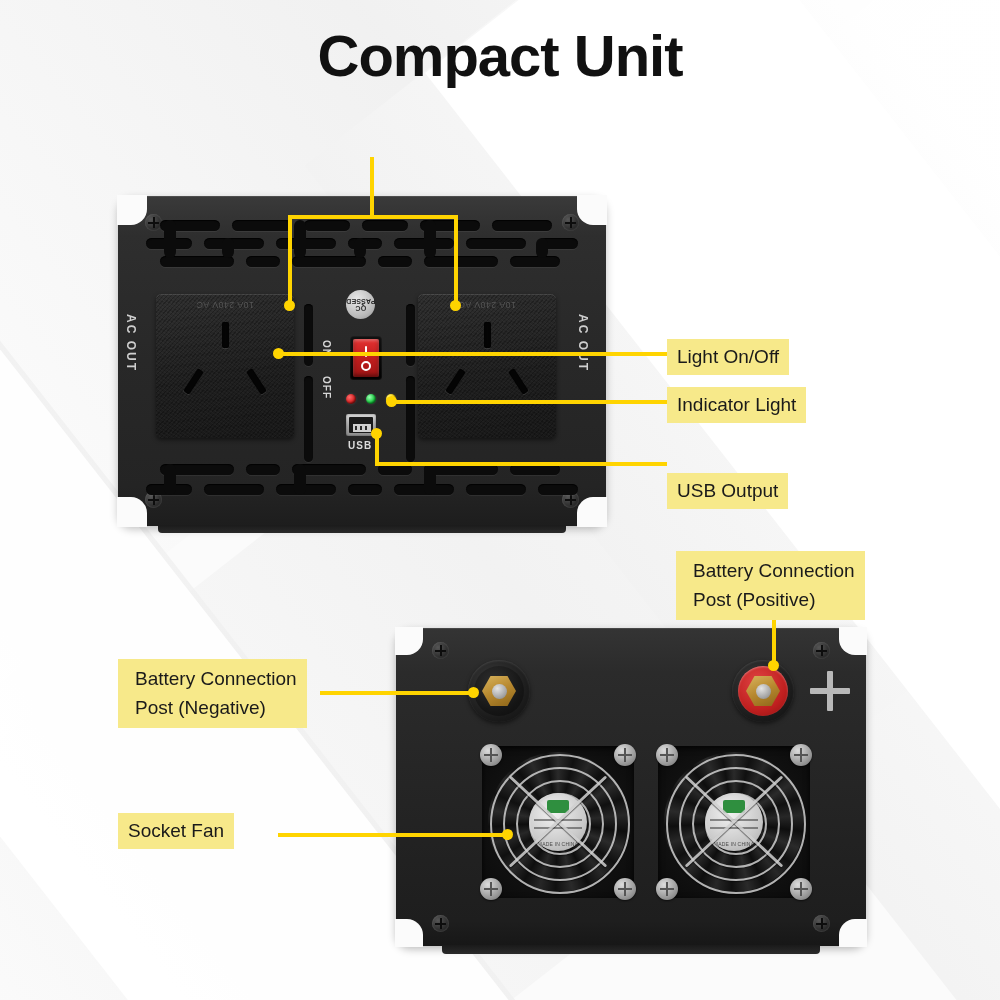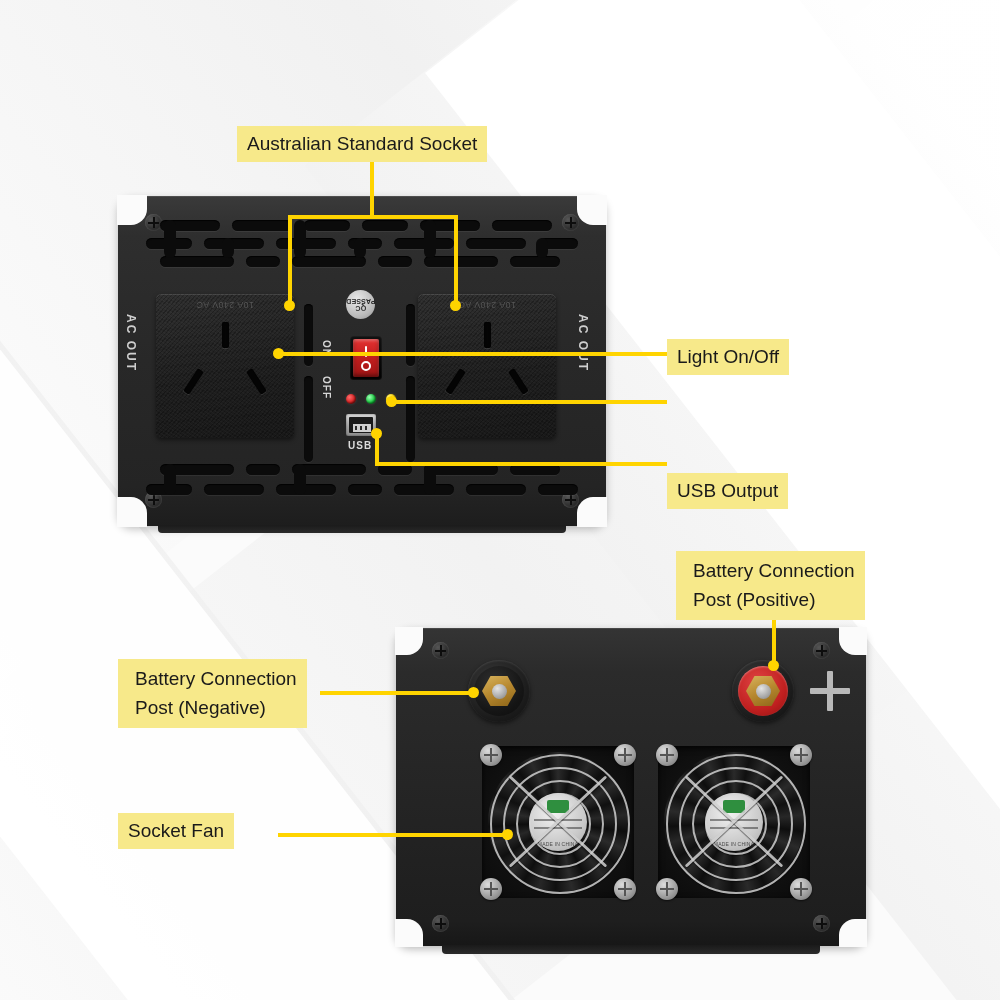--- a/index.html
+++ b/index.html
@@ -197,20 +197,21 @@
 <div id="stage">
 
   <div class="bg-base"></div>
   <div class="bg-band bg-d1"></div>
   <div class="bg-band bg-d2"></div>
   <div class="bg-band bg-d3"></div>
   <div class="bg-band bg-d4"></div>
   <div class="bg-band bg-d5"></div>
   <div class="bg-band bg-d6"></div>
 
+  <div class="title">Compact Unit</div>
 
   <div class="unit-top">
     <div class="ut-body"></div>
     <div class="ut-notch ut-n1"></div>
     <div class="ut-notch ut-n2"></div>
     <div class="ut-notch ut-n3"></div>
     <div class="ut-notch ut-n4"></div>
 
     <div class="screw" style="left:27px;top:18px;"></div>
     <div class="screw" style="right:27px;top:18px;"></div>
@@ -418,24 +419,24 @@
 
   <div class="ln" style="left:772px;top:608px;width:4px;height:58px;"></div>
   <div class="dot" style="left:768px;top:660px;"></div>
 
   <div class="ln" style="left:320px;top:691px;width:154px;height:4px;"></div>
   <div class="dot" style="left:468px;top:687px;"></div>
 
   <div class="ln" style="left:278px;top:833px;width:230px;height:4px;"></div>
   <div class="dot" style="left:502px;top:829px;"></div>
 
-  <div class="lbl" style="left:237px;top:126px;">Australian Standard Socket</div>
 
   <div class="lbl" style="left:667px;top:339px;">Light On/Off</div>
 
+  <div class="lbl" style="left:667px;top:387px;">Indicator Light</div>
 
   <div class="lbl" style="left:667px;top:449px;margin-top:24px;">USB Output</div>
 
   <div class="lbl two" style="left:676px;top:551px;">Battery Connection
 Post (Positive)</div>
 
   <div class="lbl two" style="left:118px;top:659px;">Battery Connection
 Post (Negative)</div>
 
   <div class="lbl" style="left:118px;top:813px;">Socket Fan</div>

